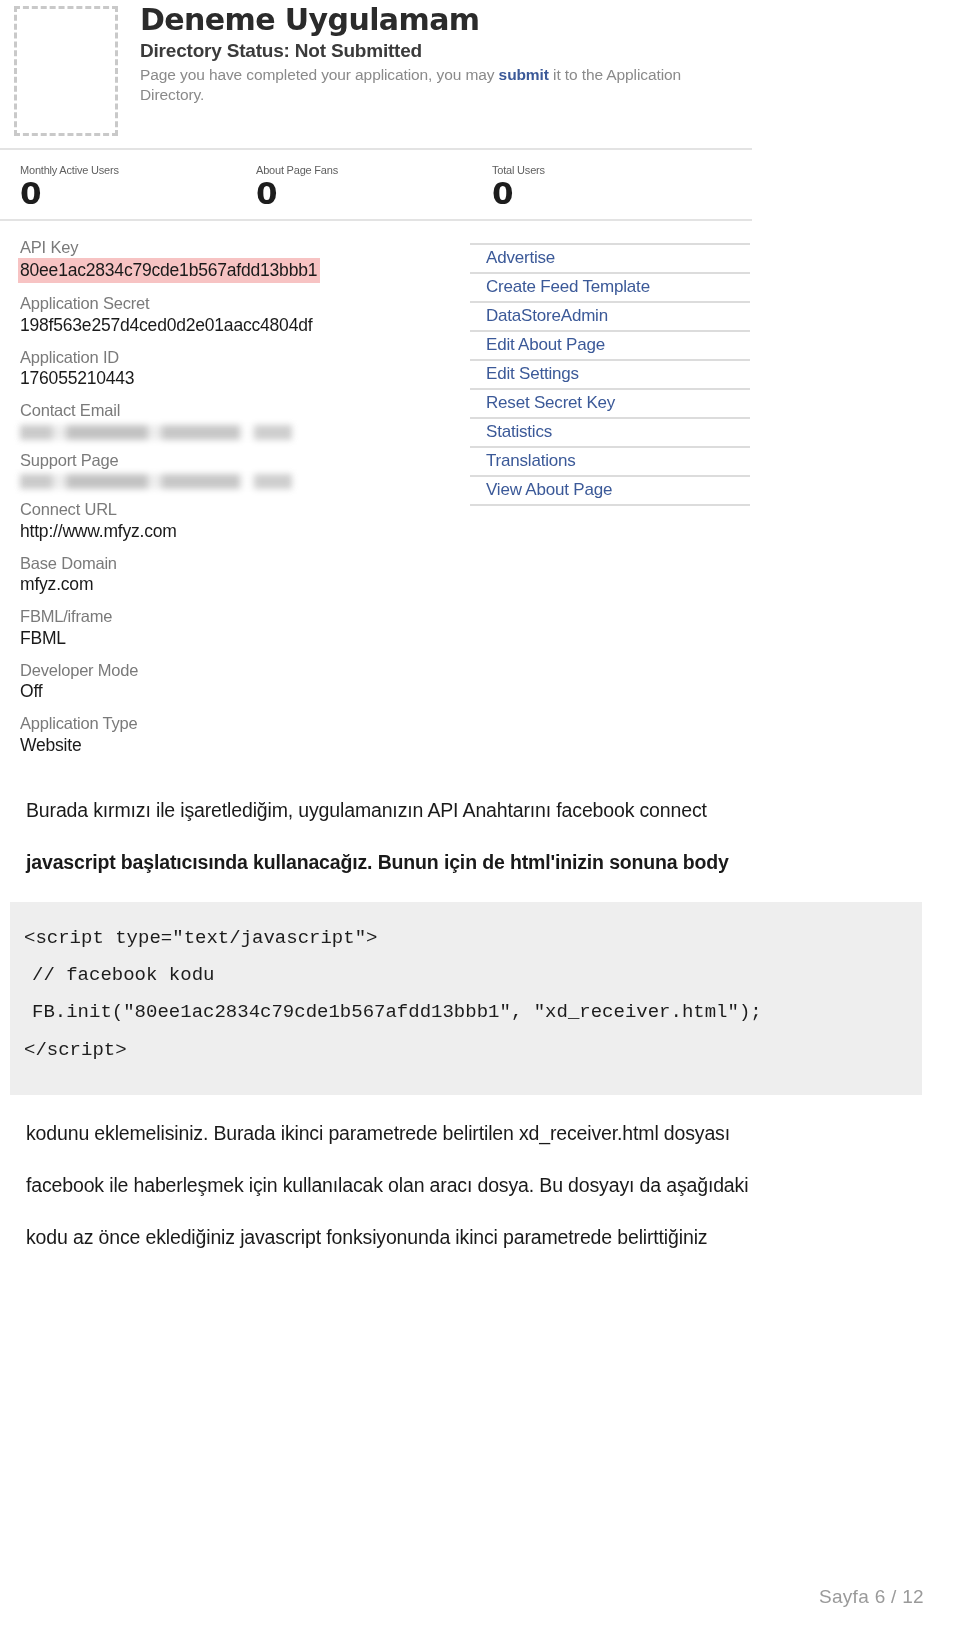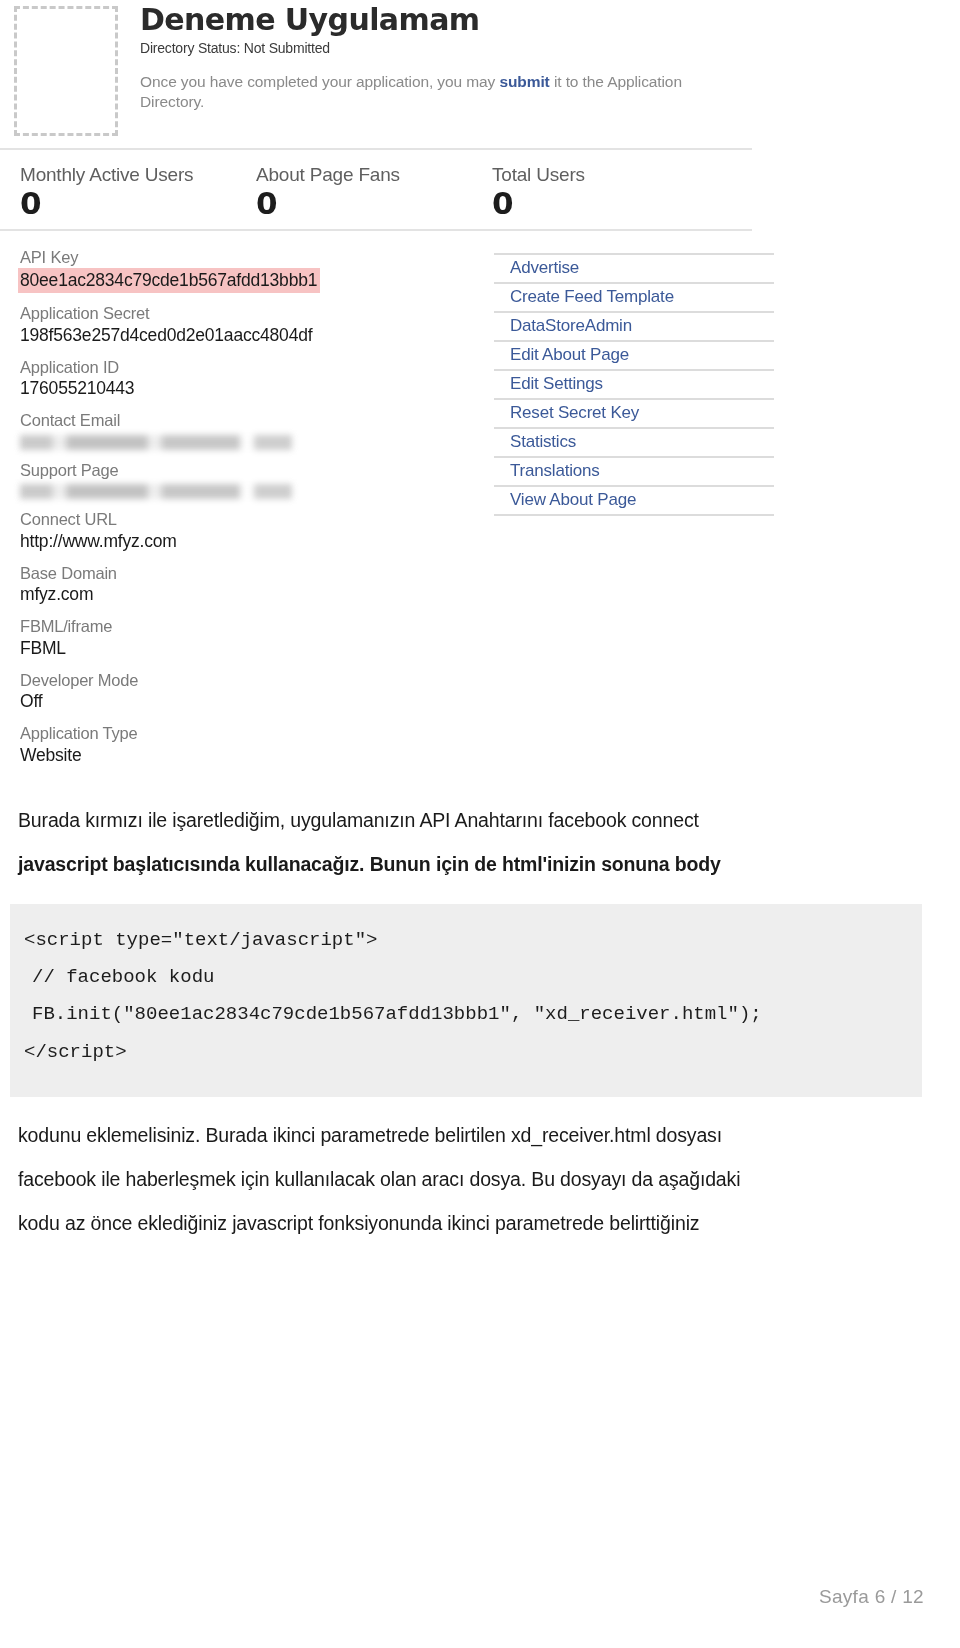--- a/index.html
+++ b/index.html
@@ -46,24 +46,24 @@
     font-family: "DejaVu Sans", sans-serif;
     font-size: 30px;
     font-weight: bold;
     letter-spacing: -0.6px;
     color: #2b2b2b;
     line-height: 1.08;
     margin: 0 0 4px 0;
     filter: blur(0.25px);
   }
   .app-status {
-    font-size: 14px;
-    font-weight: normal;
+    font-size: 19px;
+    font-weight: bold;
     color: #3b3b3b;
-    margin: 0 0 16px 0;
+    margin: 0 0 3px 0;
     letter-spacing: -0.2px;
     filter: blur(0.3px);
   }
   .app-note {
     font-size: 15.5px;
     color: #8a8a8a;
     line-height: 1.28;
     max-width: 600px;
     letter-spacing: -0.1px;
     filter: blur(0.35px);
@@ -72,37 +72,37 @@
 
   
   .stats {
     display: flex;
     width: 752px;
     border-bottom: 2px solid #e3e3e3;
     padding: 14px 0 10px 20px;
   }
   .stat { width: 236px; }
   .stat-label {
-    font-size: 19px;
+    font-size: 11px;
     color: #5f5f5f;
     letter-spacing: -0.2px;
     margin-bottom: 2px;
     filter: blur(0.3px);
   }
   .stat-value {
     font-family: "DejaVu Sans", sans-serif;
     font-size: 31px;
     font-weight: bold;
     color: #1d1d1d;
     line-height: 1;
     filter: blur(0.2px);
   }
 
   
-  .shot-body { display: flex; padding-top: 16px; gap: 24px; }
+  .shot-body { display: flex; padding-top: 16px; }
   .col-left { width: 470px; padding-left: 20px; }
   .col-right { width: 280px; padding-top: 6px; }
 
   .field { margin-bottom: 10px; }
   .field-label {
     font-size: 16.5px;
     color: #7a7a7a;
     letter-spacing: -0.2px;
     line-height: 1.25;
     filter: blur(0.3px);
@@ -150,21 +150,21 @@
     filter: blur(0.3px);
   }
 
   
   .doc { padding: 0 28px 0 10px; }
   .para {
     font-size: 19.5px;
     line-height: 1.85;
     color: #1a1a1a;
     letter-spacing: -0.15px;
-    margin: 8px;
+    margin: 16px;
   }
   .para.lead { margin-top: 26px; }
   .para.strong-ish { font-weight: bold; }
 
   .codeblock {
     background: #eeeeee;
     margin: 22px 0 0 0;
     padding: 18px 0 26px 14px;
     width: 912px;
   }
@@ -192,21 +192,21 @@
 </head>
 <body>
 
 <div class="shot">
 
   <div class="shot-header">
     <div class="app-thumb"></div>
     <div class="app-head-text">
       <div class="app-title">Deneme Uygulamam</div>
       <div class="app-status">Directory Status: Not Submitted</div>
-      <div class="app-note"><span>Once you have completed your application, you may </span><span class="lnk">submit</span><span> it to the Application Directory.</span></div>
+      <div class="app-note"><span>Page you have completed your application, you may </span><span class="lnk">submit</span><span> it to the Application Directory.</span></div>
     </div>
   </div>
 
   <div class="stats">
     <div class="stat">
       <div class="stat-label">Monthly Active Users</div>
       <div class="stat-value">0</div>
     </div>
     <div class="stat">
       <div class="stat-label">About Page Fans</div>

